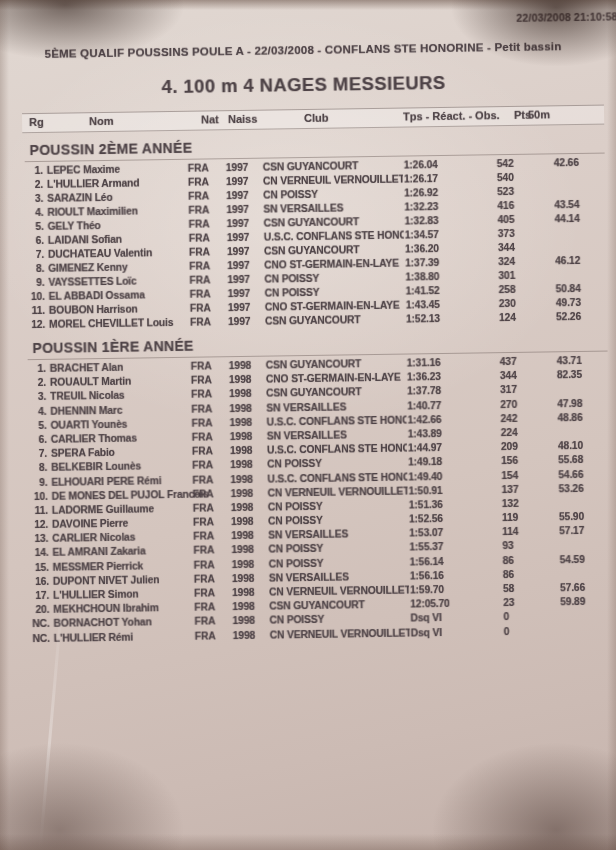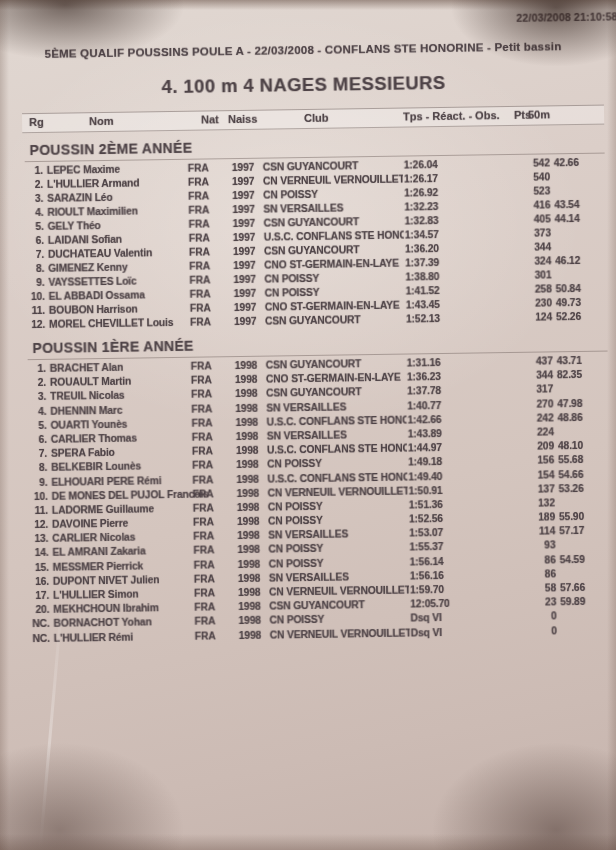--- a/index.html
+++ b/index.html
@@ -48,24 +48,24 @@
 
   .rows{position:absolute;left:0;width:616px;}
   #rows1{top:160px}
   #rows2{top:358px}
   .row{position:relative;height:14px;line-height:14px;font-size:10.3px;font-weight:700;letter-spacing:-0.15px;}
   #rows2 .row{height:14.2px;line-height:14.2px;}
   .row span{position:absolute;top:0;white-space:nowrap;}
   .c-rank{left:14px;width:32px;text-align:right;}
   .c-name{left:50px;}
   .c-nat{left:191px;}
-  .c-naiss{left:235px;text-align:center;}
+  .c-naiss{left:229px;text-align:center;}
   .c-club{left:266px;width:140px;overflow:hidden;}
   .c-time{left:407px;}
-  .c-pts{left:512px;width:41px;text-align:right;}
+  .c-pts{left:500px;width:41px;text-align:left;}
   .c-m50{left:557px;}
 </style>
 </head>
 <body>
 
 <div class="photo">
   <div class="sheet">
 
     <div class="ts">22/03/2008 21:10:58</div>
     <div class="meet">5ÈME QUALIF POUSSINS POULE A - 22/03/2008 - CONFLANS STE HONORINE - Petit bassin</div>
@@ -321,21 +321,21 @@
           <span class="c-pts">132</span>
           <span class="c-m50"></span>
         </div>
         <div class="row">
           <span class="c-rank">12.</span>
           <span class="c-name">DAVOINE Pierre</span>
           <span class="c-nat">FRA</span>
           <span class="c-naiss">1998</span>
           <span class="c-club">CN POISSY</span>
           <span class="c-time">1:52.56</span>
-          <span class="c-pts">189</span>
+          <span class="c-pts">119</span>
           <span class="c-m50">55.90</span>
         </div>
         <div class="row">
           <span class="c-rank">13.</span>
           <span class="c-name">CARLIER Nicolas</span>
           <span class="c-nat">FRA</span>
           <span class="c-naiss">1998</span>
           <span class="c-club">SN VERSAILLES</span>
           <span class="c-time">1:53.07</span>
           <span class="c-pts">114</span>

